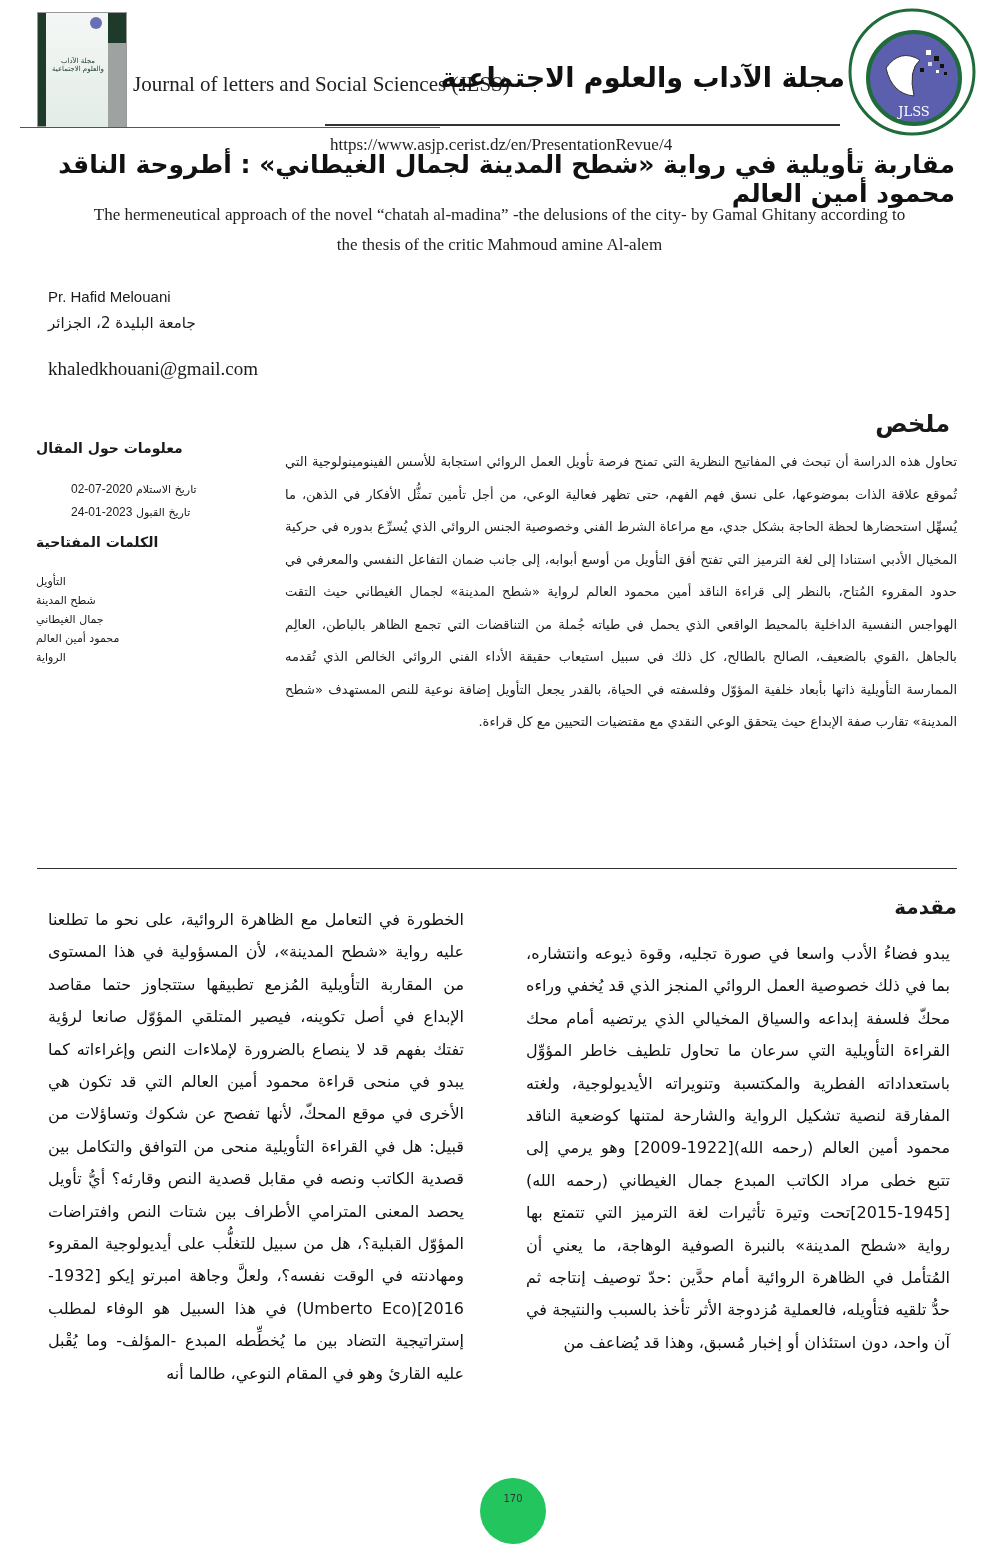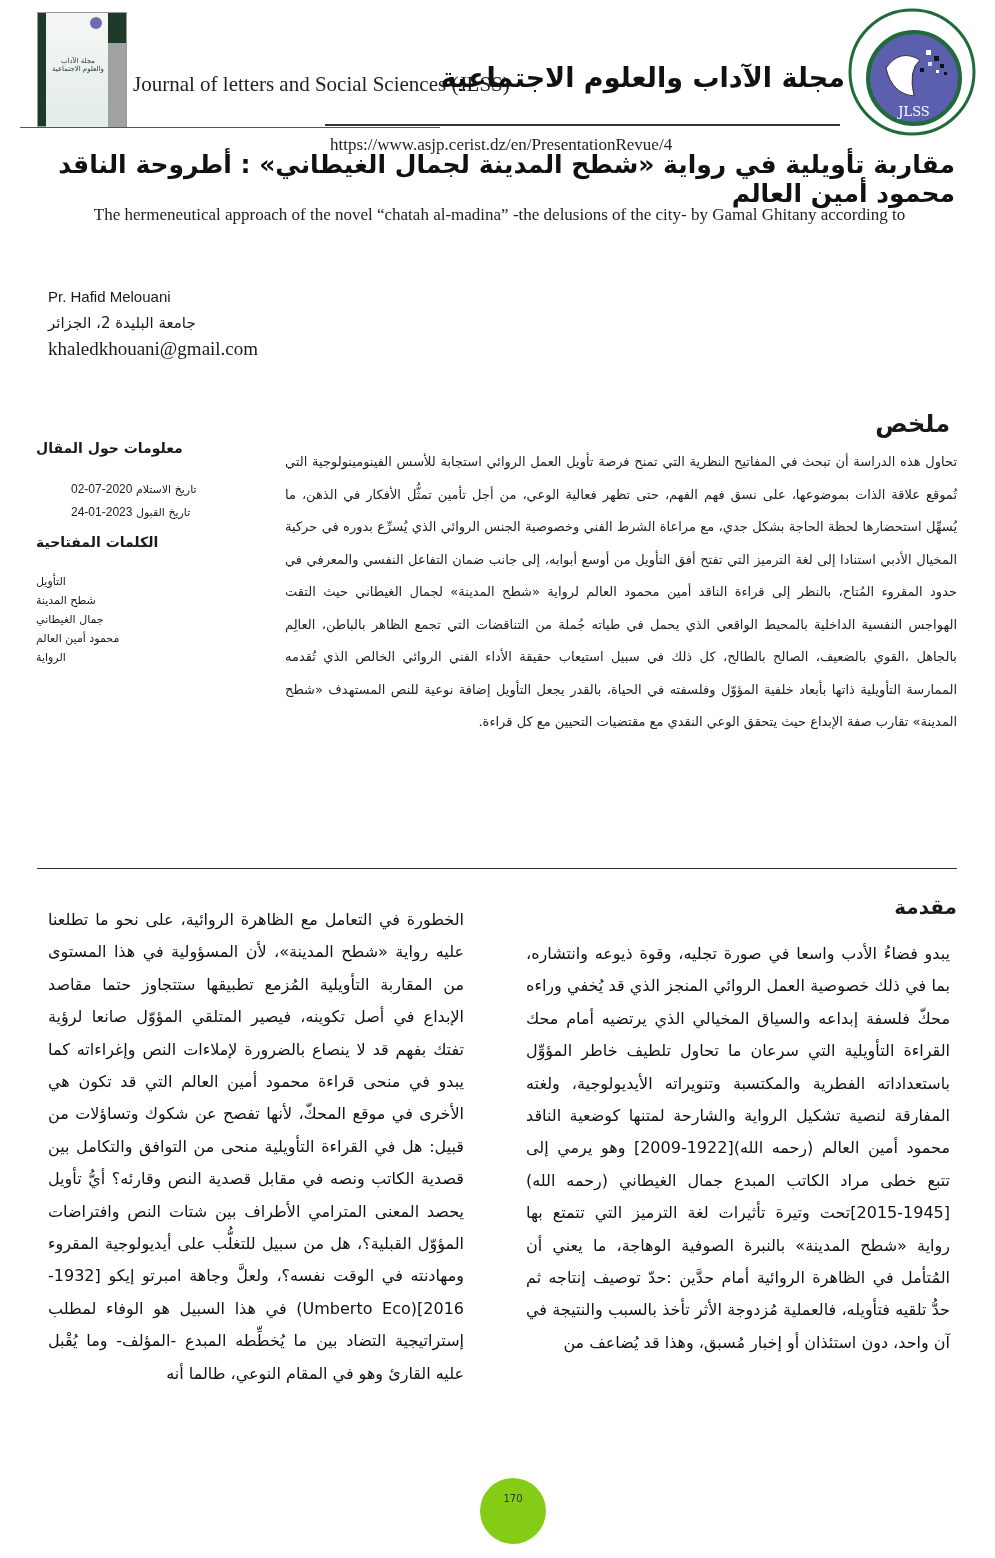--- a/index.html
+++ b/index.html
@@ -23,21 +23,21 @@
   .logo { position: absolute; left: 848px; top: 8px; width: 128px; height: 128px; }
 
   
   .title-ar { position: absolute; left: 40px; top: 150px; width: 915px; text-align: right; font-family: "DejaVu Sans", sans-serif; font-weight: bold; font-size: 25px; direction: rtl; color: #111; }
   .title-en { position: absolute; left: 32px; top: 200px; width: 935px; text-align: center; font-family: "Liberation Serif", serif; font-size: 17px; line-height: 30px; color: #222; }
 
   
   .author { position: absolute; left: 48px; top: 284px; width: 300px; font-size: 16px; line-height: 26px; }
   .author .ar { font-family: "DejaVu Sans", sans-serif; direction: rtl; text-align: left; unicode-bidi: plaintext; font-size: 15px; }
   .author .en { font-family: "Liberation Sans", sans-serif; font-size: 15px; }
-  .author .mail { font-family: "Liberation Serif", serif; font-size: 19px; }
+  .author .mail { font-family: "Liberation Serif", serif; font-size: 19px; margin-top: 20px; }
 
   
   .info { position: absolute; left: 36px; top: 440px; width: 180px; direction: rtl; text-align: left; }
   .info .h { font-family: "DejaVu Sans", sans-serif; font-weight: bold; font-size: 14px; margin-bottom: 22px; }
   .info .date { font-family: "DejaVu Sans", sans-serif; font-size: 11px; line-height: 22px; white-space: nowrap; }
   .info .date .num { font-family: "Liberation Sans", sans-serif; font-size: 12px; margin-left: 35px; }
   .info .kw-h { font-family: "DejaVu Sans", sans-serif; font-weight: bold; font-size: 14px; margin-top: 10px; margin-bottom: 22px; }
   .info .kw { font-family: "DejaVu Sans", sans-serif; font-size: 11px; line-height: 19px; }
 
   
@@ -47,21 +47,21 @@
   .sep { position: absolute; left: 37px; top: 868px; width: 920px; height: 1px; background: #333; }
 
   
   .intro-h { position: absolute; right: 38px; top: 895px; font-family: "DejaVu Sans", sans-serif; font-weight: bold; font-size: 20px; direction: rtl; }
   .col { position: absolute; direction: rtl; text-align: justify; text-align-last: justify; font-family: "DejaVu Sans", sans-serif; font-size: 16px; line-height: 32.4px; color: #111; }
   .col-right { left: 518px; top: 930px; width: 440px; }
   .col-left { left: 40px; top: 896px; width: 432px; }
   .col p { margin: 8px; }
   .col p.last { text-align-last: right; }
 
-  .page-num { position: absolute; left: 480px; top: 1478px; width: 66px; height: 66px; border-radius: 50%; background: #84cc16; text-align: center; font-family: "DejaVu Sans", sans-serif; font-size: 10px; color: #333; padding-top: 15px; }
+  .page-num { position: absolute; left: 480px; top: 1478px; width: 66px; height: 66px; border-radius: 50%; background: #22c55e; text-align: center; font-family: "DejaVu Sans", sans-serif; font-size: 10px; color: #333; padding-top: 15px; }
 </style>
 </head>
 <body>
 
 <div class="cover">
   <div class="panel"></div>
   <div class="c-logo"></div>
   <div class="c-title">مجلة الآداب والعلوم الاجتماعية</div>
   <div class="side"></div>
   <div class="side-top"></div>
@@ -84,20 +84,21 @@
   <rect x="92" y="56" width="4" height="4" fill="#111"></rect>
   <rect x="88" y="62" width="3" height="3" fill="#fff"></rect>
   <rect x="96" y="64" width="3" height="3" fill="#111"></rect>
   <rect x="72" y="60" width="4" height="4" fill="#111"></rect>
   <text x="66" y="108" text-anchor="middle" font-family="DejaVu Serif, serif" font-size="13" fill="#ffffff">JLSS</text>
 </svg>
 
 <div class="title-ar">مقاربة تأويلية في رواية «شطح المدينة لجمال الغيطاني» : أطروحة الناقد محمود أمين العالم</div>
 <div class="title-en">
   <div>The hermeneutical approach  of the novel “chatah al-madina” -the delusions of the city- by Gamal Ghitany according to</div>
+  <div>the thesis of the critic Mahmoud amine Al-alem</div>
 </div>
 
 <div class="author">
   <div class="en">Pr. Hafid Melouani</div>
   <div class="ar">جامعة البليدة 2، الجزائر</div>
   <div class="mail">khaledkhouani@gmail.com</div>
 </div>
 
 <div class="info">
   <div class="h">معلومات حول المقال</div>

